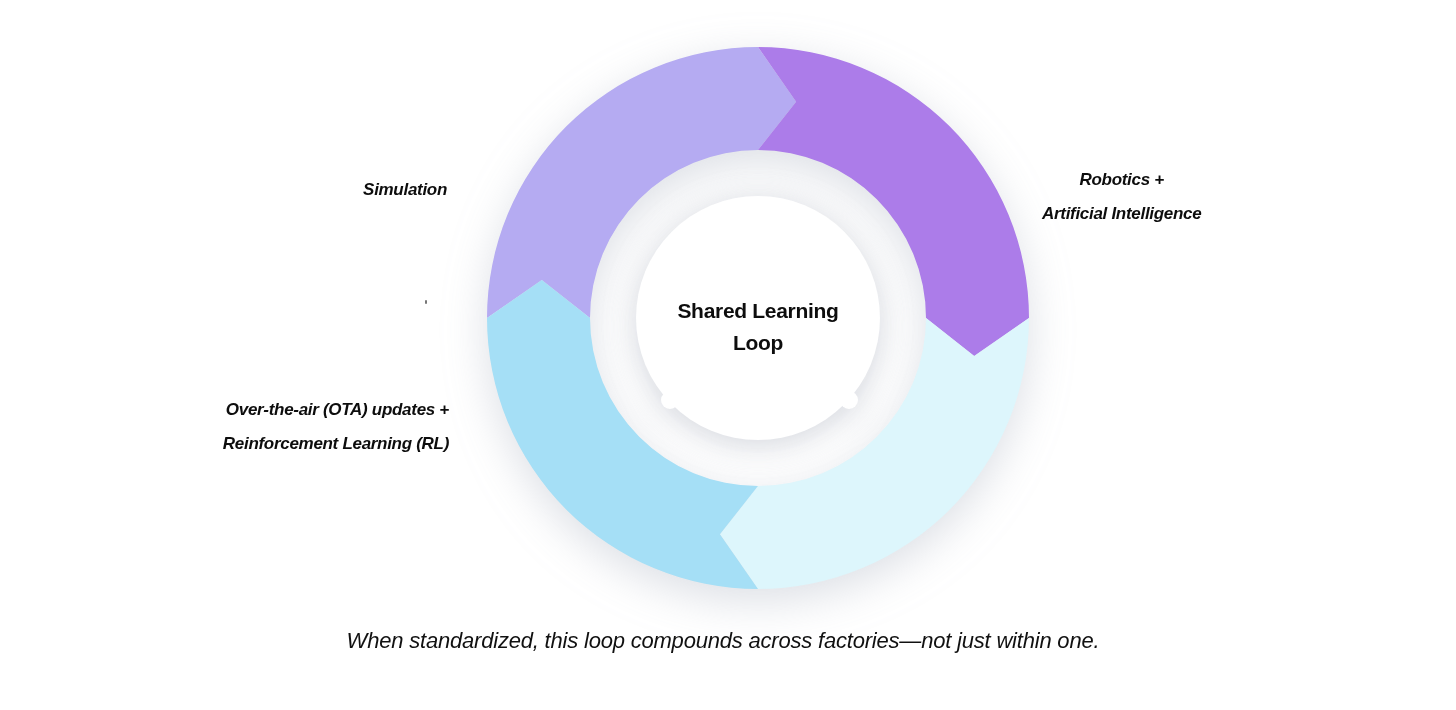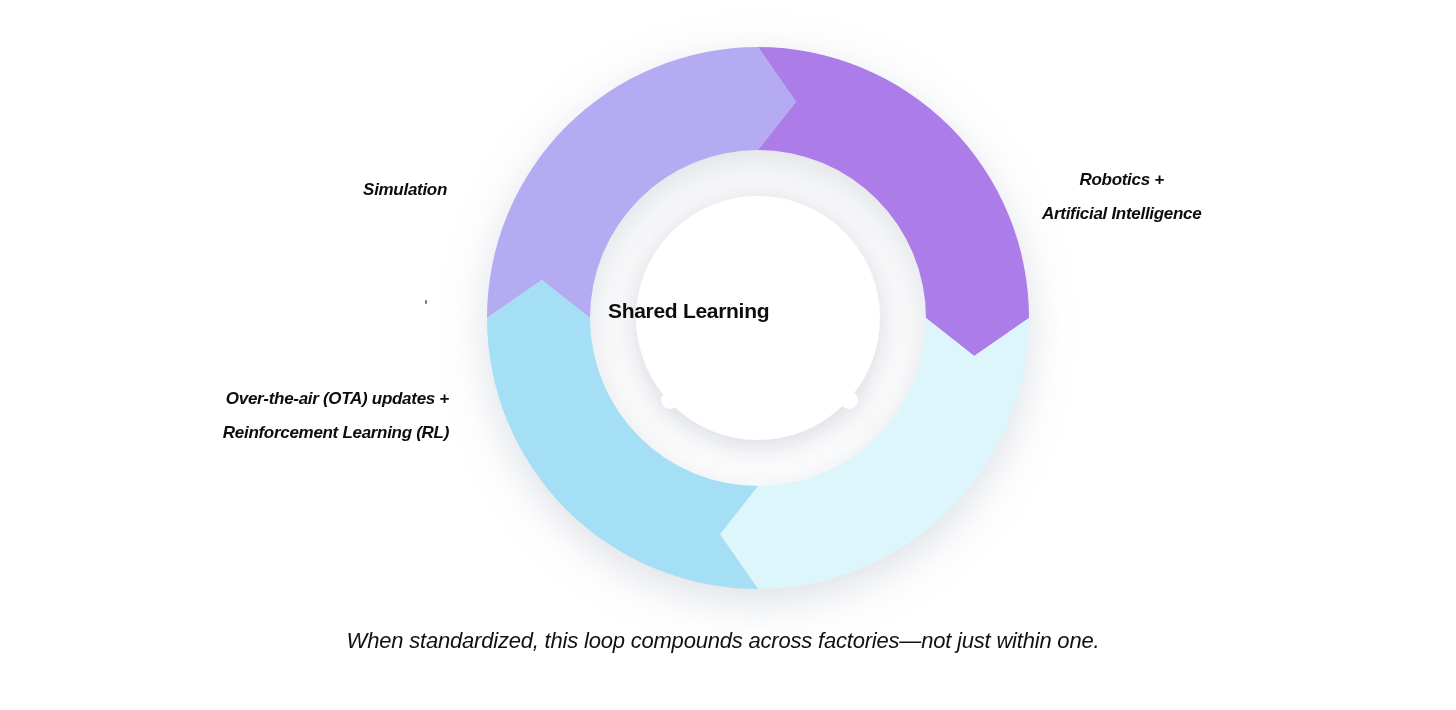--- a/index.html
+++ b/index.html
@@ -48,29 +48,29 @@
   .label-robotics {
     top: 163px;
     left: 1042px;
     text-align: center;
   }
   .label-local {
     top: 413px;
     left: 1042px;
   }
   .label-ota {
-    top: 382px;
+    top: 393px;
     right: 1007px;
   }
   .center-label {
     position: absolute;
     top: 295px;
     left: 608px;
     width: 300px;
-    text-align: left;
+    text-align: center;
     font-size: 21px;
     font-weight: bold;
     line-height: 32px;
     letter-spacing: -0.3px;
   }
   .caption {
     position: absolute;
     top: 626px;
     left: 0;
     right: 10px;
@@ -112,20 +112,21 @@
 
     <g class="hub-group">
       <circle cx="758" cy="318" r="122" fill="#ffffff"></circle>
       <circle cx="670" cy="400" r="9" fill="#ffffff"></circle>
       <circle cx="849" cy="400" r="9" fill="#ffffff"></circle>
     </g>
   </svg>
 
   <div class="center-label">
     <div>Shared Learning</div>
+    <div>Loop</div>
   </div>
 
   <div class="label label-simulation align-right">Simulation</div>
 
   <div class="label label-robotics">Robotics +
 Artificial Intelligence</div>
 
 
   <div class="label label-ota align-right">Over-the-air (OTA) updates +
 Reinforcement Learning (RL)</div>

